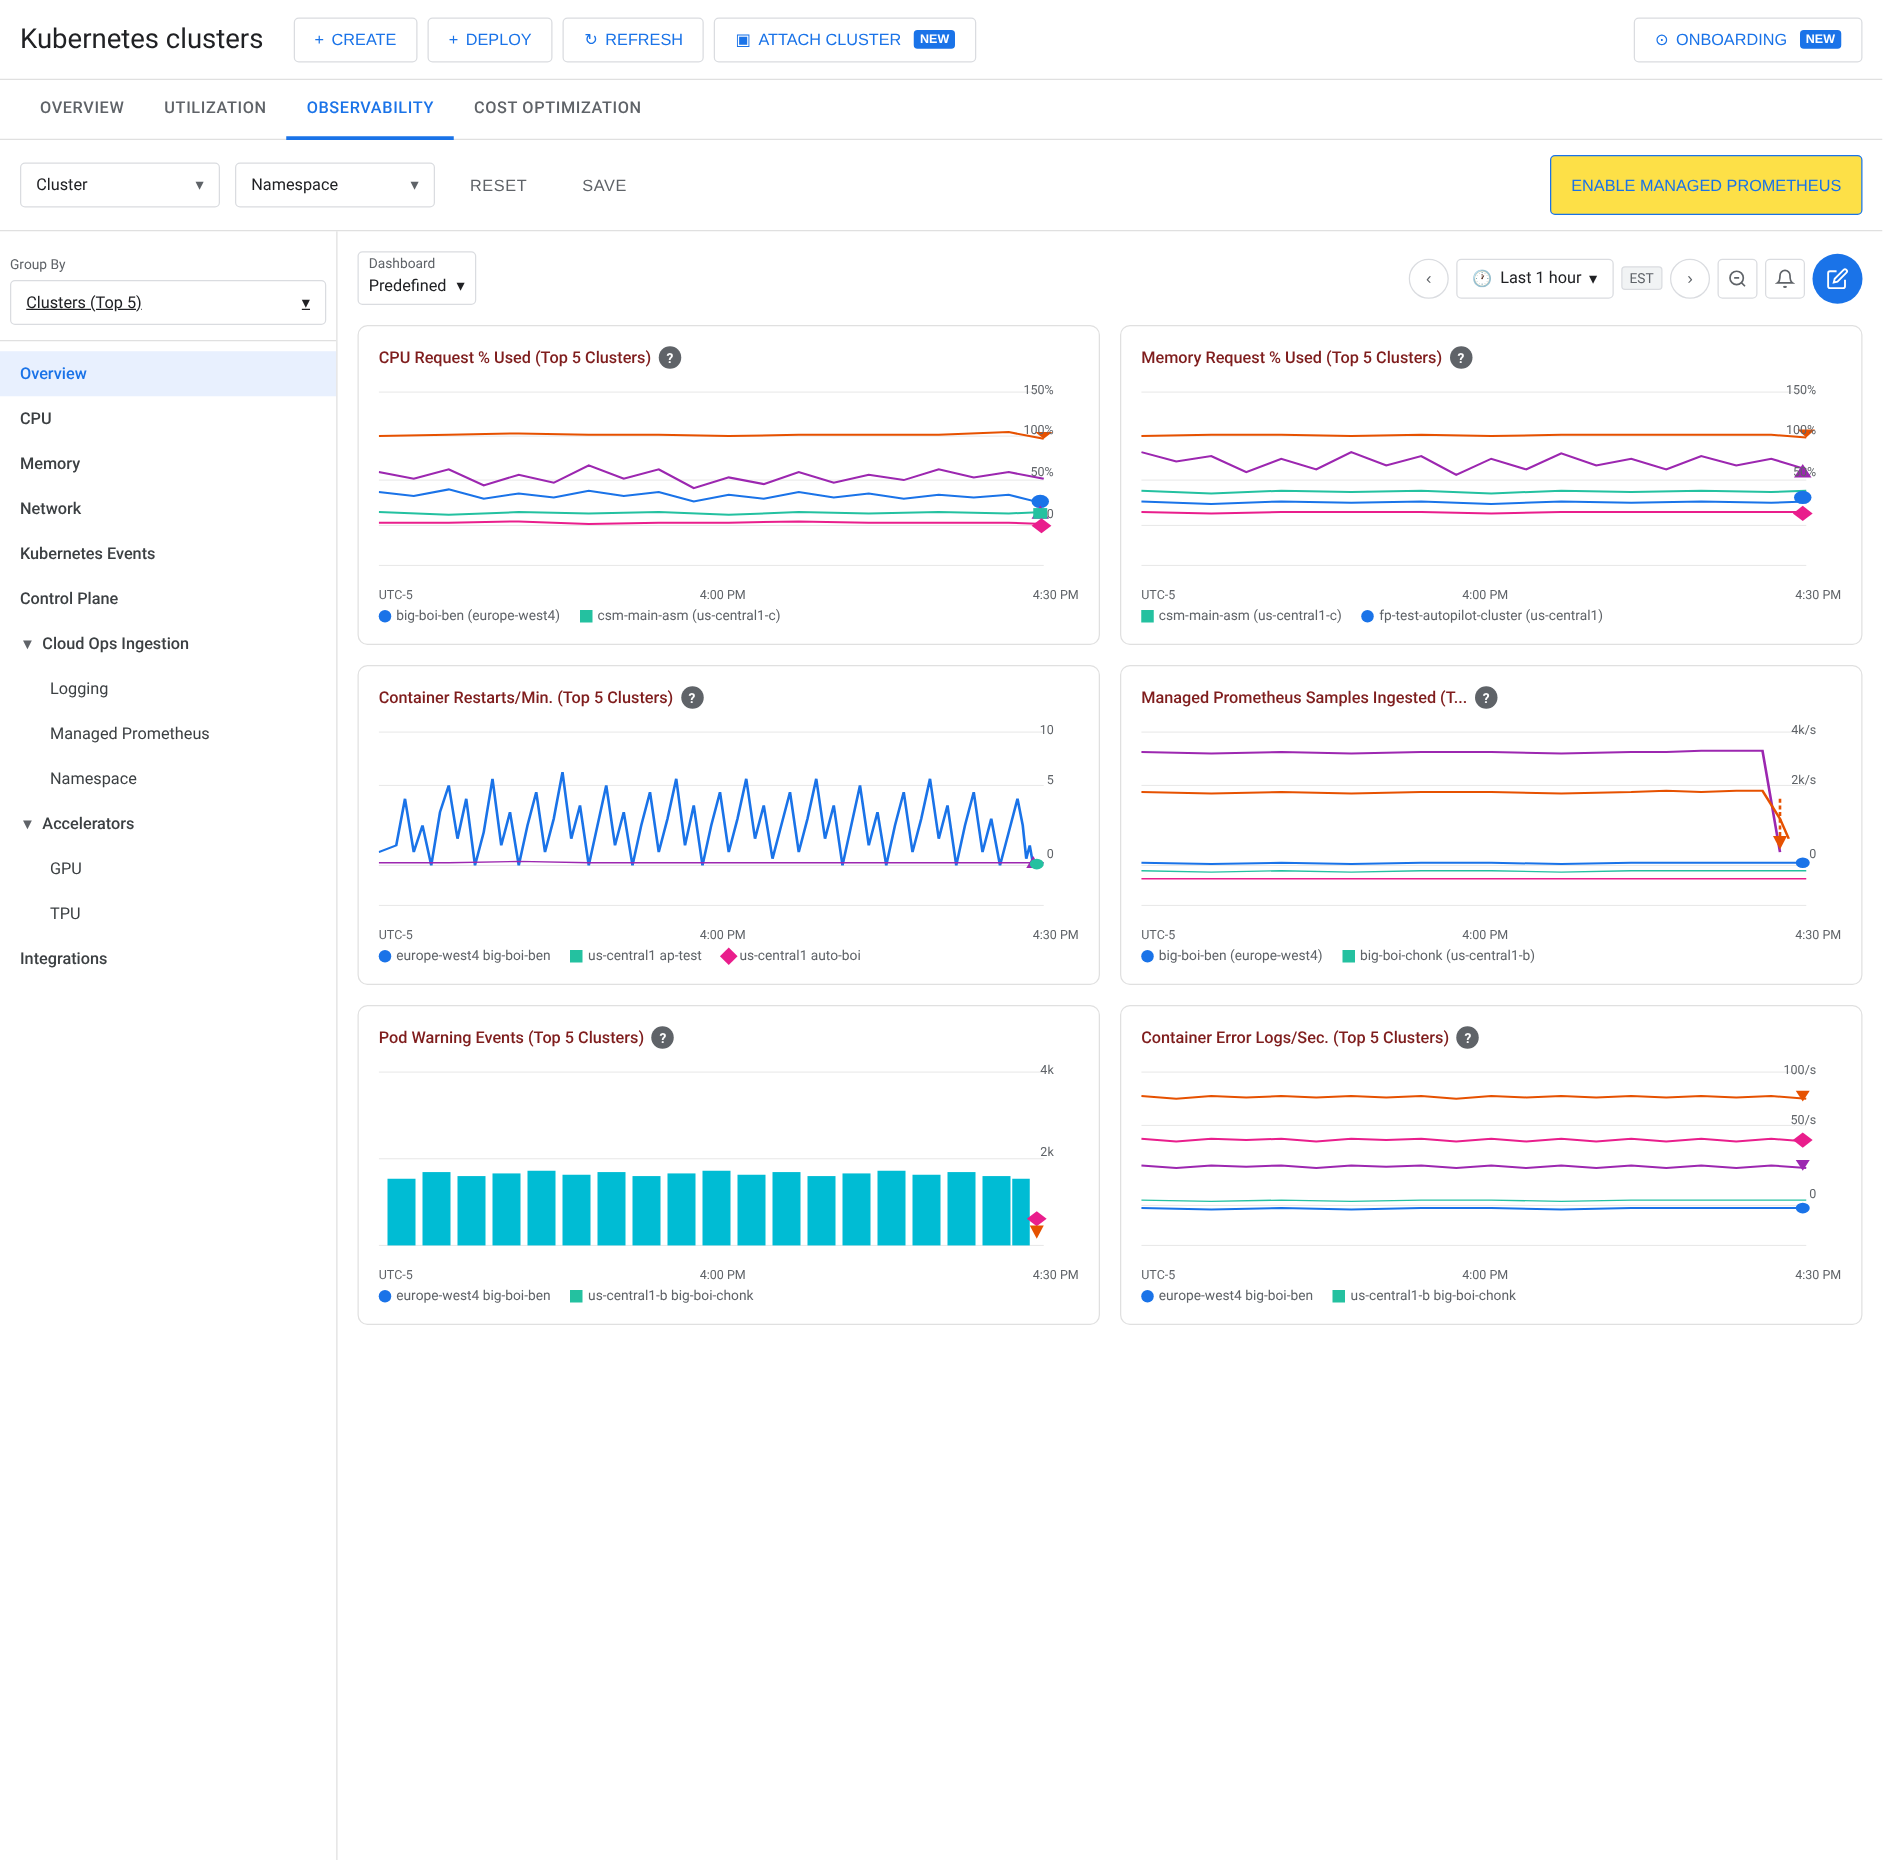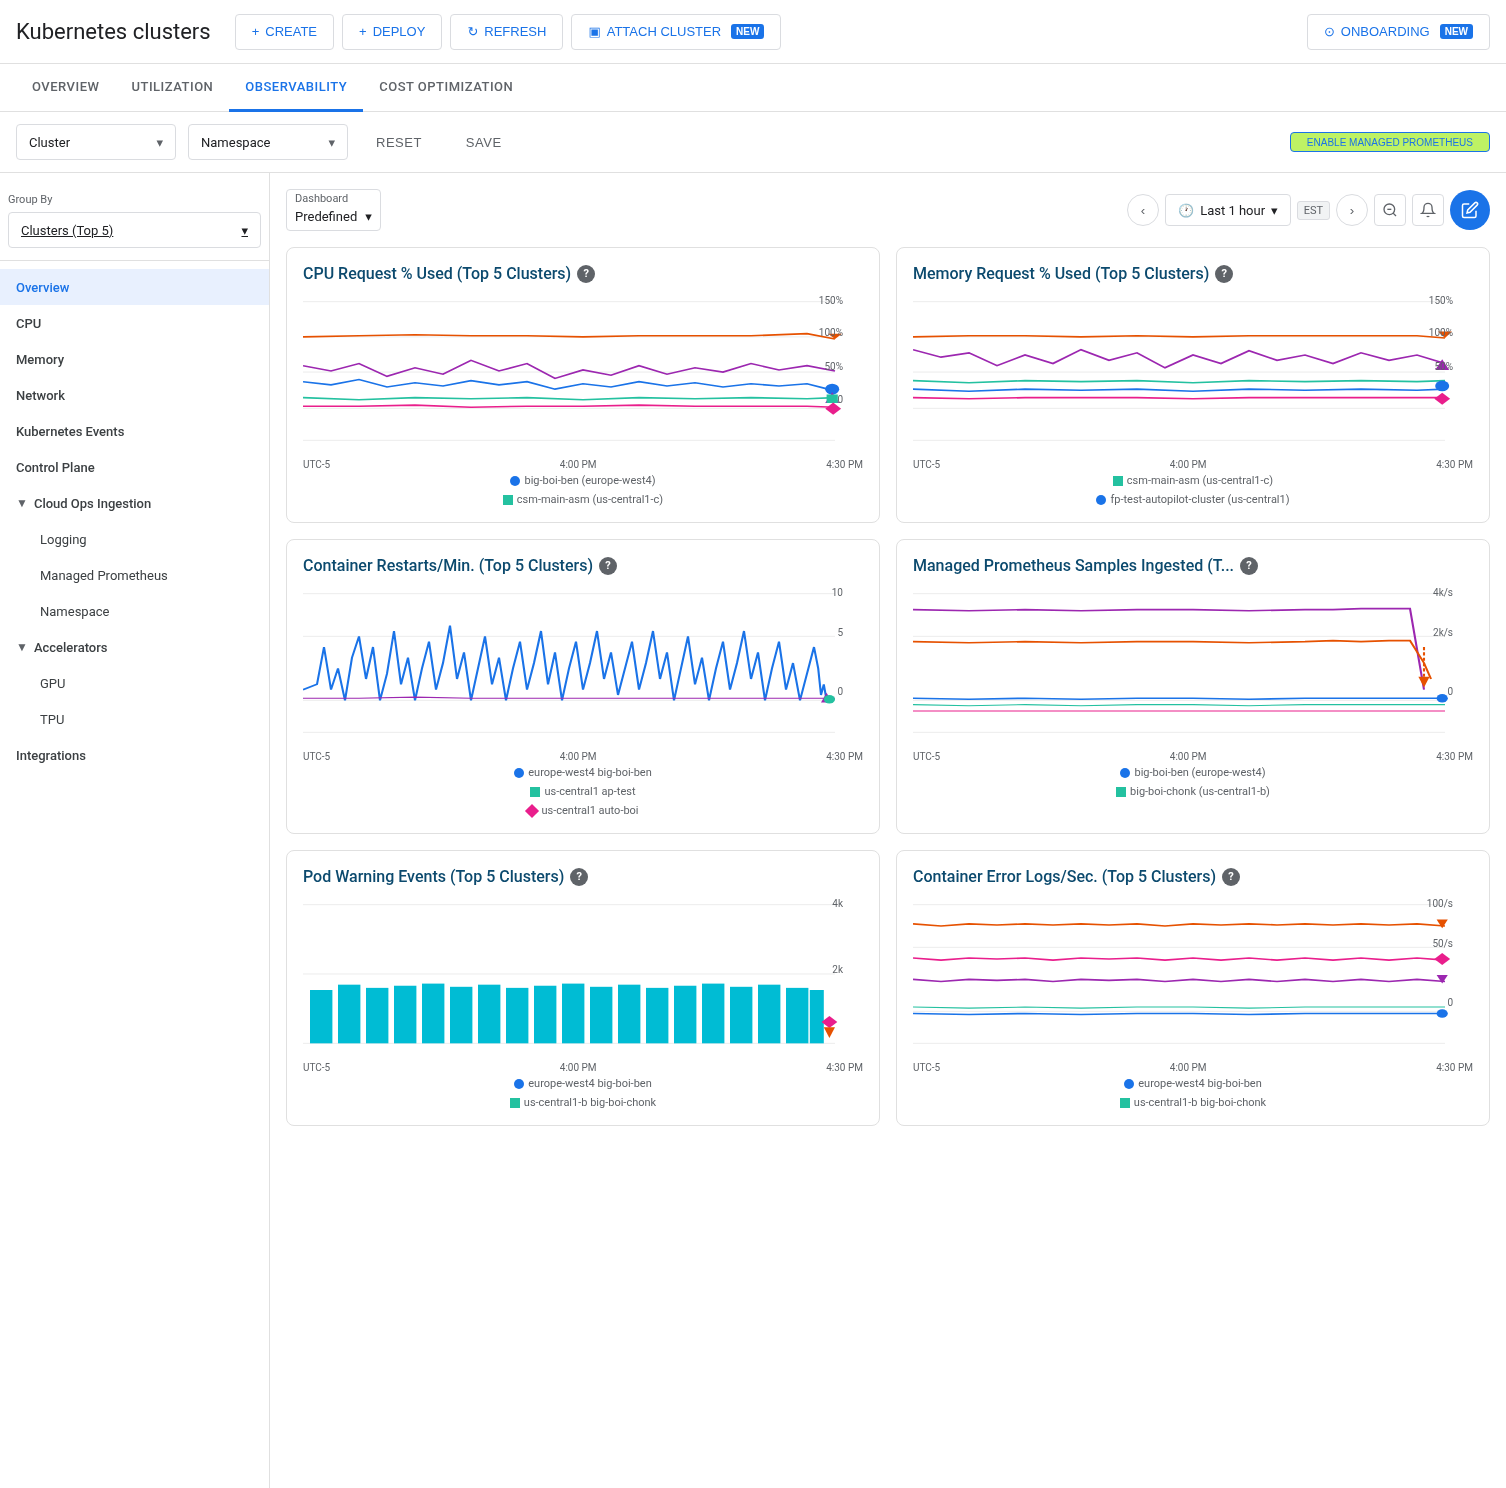--- a/index.html
+++ b/index.html
@@ -115,26 +115,26 @@
       color: #5f6368;
       font-size: 13px;
       font-weight: 500;
       cursor: pointer;
       letter-spacing: 0.5px;
       text-transform: uppercase;
     }
     .enable-btn {
       margin-left: auto;
       padding: 0 16px;
-      height: 20px;
+      height: 48px;
       border: 1px solid #1a73e8;
       border-radius: 4px;
-      background: #bef264;
+      background: #fde047;
       color: #1a73e8;
-      font-size: 10px;
+      font-size: 13px;
       font-weight: 500;
       cursor: pointer;
     }
 
     
     .main-layout {
       display: flex;
       height: calc(1488px - 64px - 48px - 61px);
     }
 
@@ -291,23 +291,23 @@
       padding: 16px;
       background: #fff;
     }
     .chart-header {
       display: flex;
       align-items: center;
       gap: 6px;
       margin-bottom: 8px;
     }
     .chart-title {
-      font-size: 16px;
+      font-size: 13px;
       font-weight: 500;
-      color: #0c4a6e;
+      color: #7f1d1d;
     }
     .help-icon {
       width: 18px;
       height: 18px;
       border-radius: 50%;
       background: #5f6368;
       color: #fff;
       display: flex;
       align-items: center;
       justify-content: center;
@@ -323,22 +323,20 @@
     .chart-svg {
       width: 100%;
       height: 100%;
     }
     .chart-legend {
       display: flex;
       flex-wrap: wrap;
       gap: 6px 16px;
       font-size: 11px;
       color: #5f6368;
-      align-items: center;
-      flex-direction: column;
     }
     .legend-item {
       display: flex;
       align-items: center;
       gap: 4px;
     }
     .legend-dot {
       width: 10px;
       height: 10px;
       border-radius: 50%;

